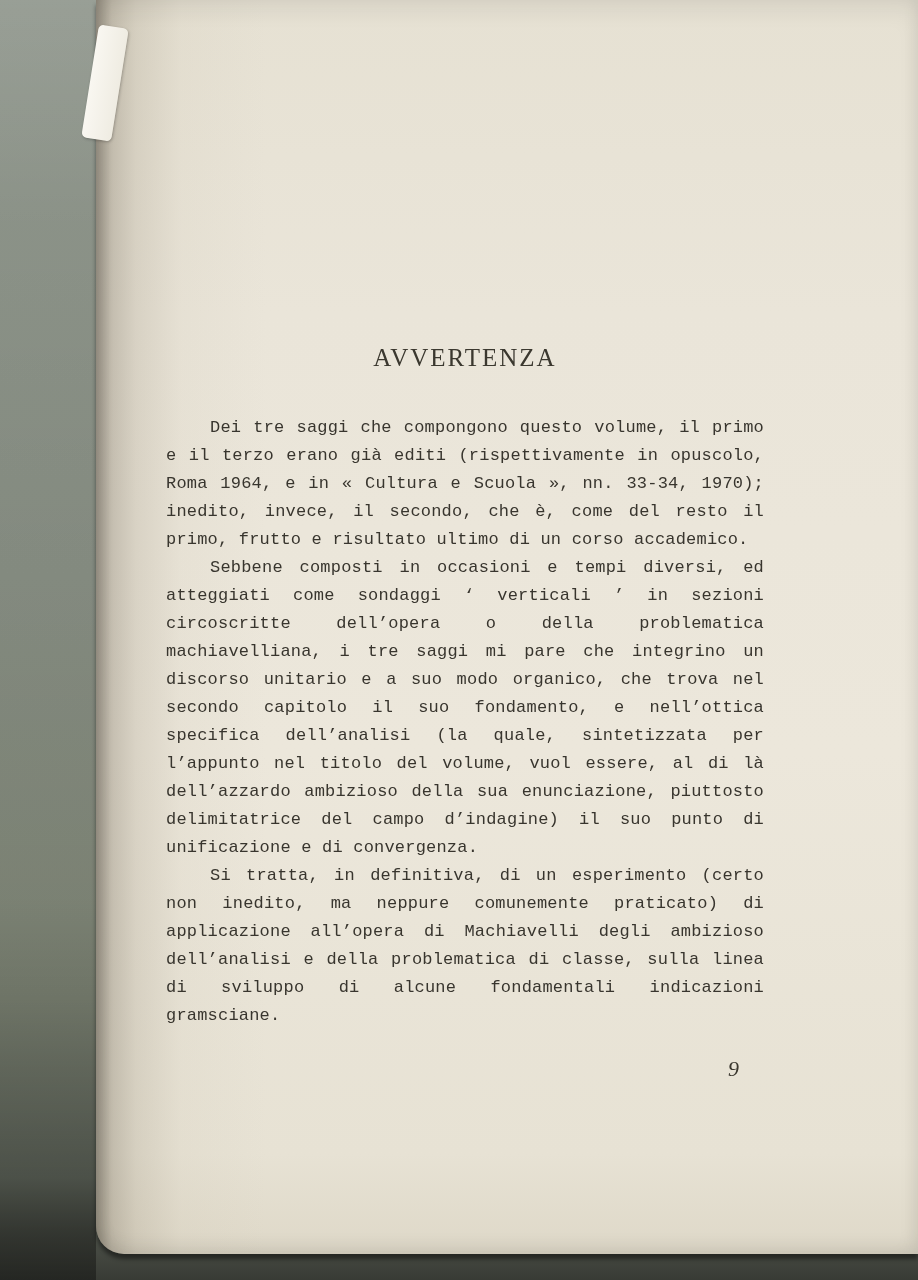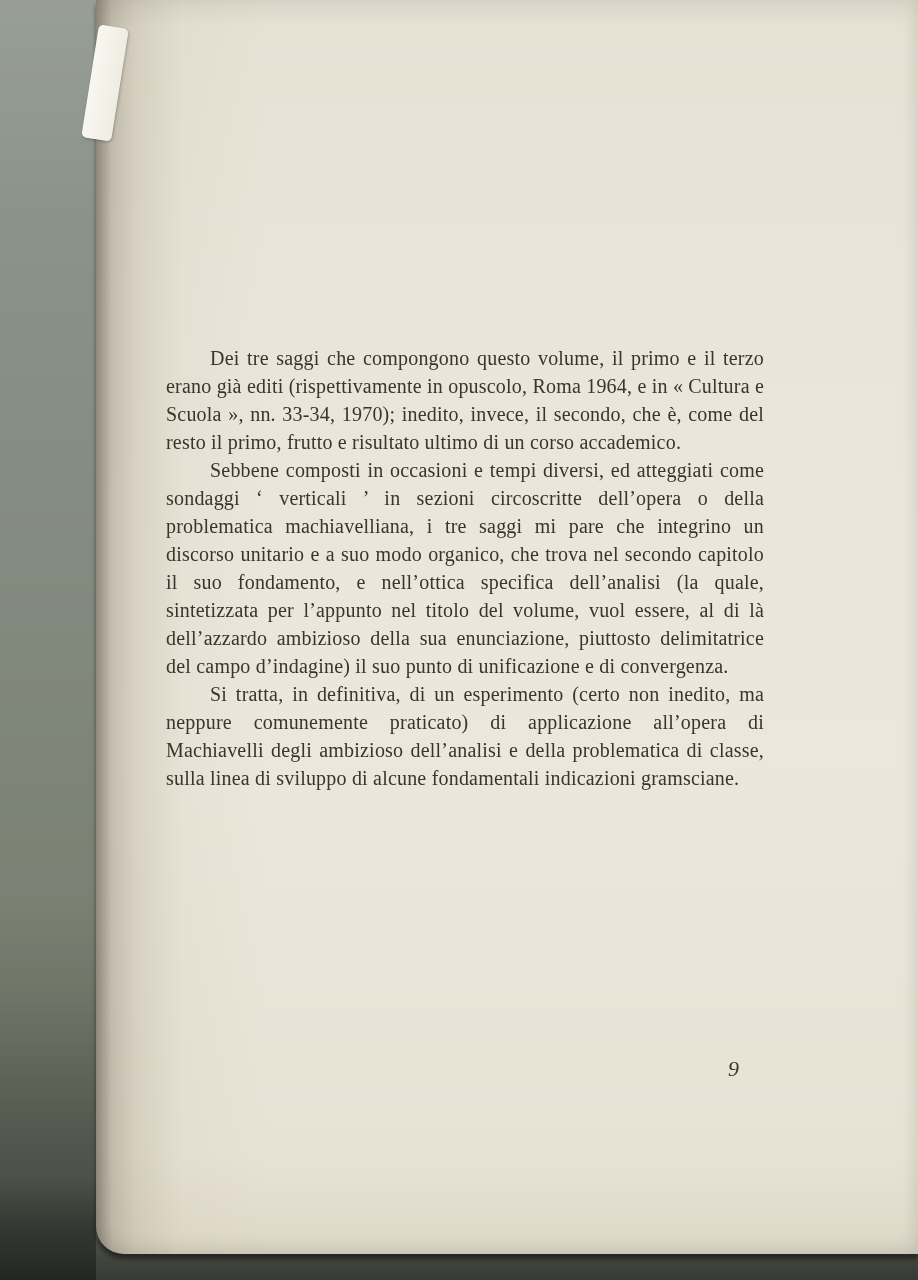--- a/index.html
+++ b/index.html
@@ -79,26 +79,27 @@
   }
   .title {
     font-size: 25px;
     font-weight: 400;
     letter-spacing: 2px;
     text-align: center;
     color: #3b382f;
     margin-bottom: 42px;
   }
   .para {
-    font-size: 20px;
+    font-size: 17px;
     line-height: 28px;
     letter-spacing: 0.2px;
     text-align: justify;
     text-indent: 44px;
     hyphens: auto;
+    font-family: Liberation Mono, monospace;
     -webkit-hyphens: auto;
   }
 
   .page-number {
     position: absolute;
     left: 632px; top: 1056px;
     font-size: 22px;
     font-style: italic;
     color: #3b382f;
   }
@@ -107,20 +108,21 @@
 <body>
 
 <div class="backdrop">
   <div class="backdrop-left-shade"></div>
 </div>
 
 <div class="page">
   <div class="page-edge-white"></div>
 
   <div class="content">
+    <h1 class="title">AVVERTENZA</h1>
 
     <p class="para">Dei tre saggi che compongono questo volume, il primo e il terzo erano già editi (rispettivamente in opuscolo, Roma 1964, e in « Cultura e Scuola », nn. 33-34, 1970); inedito, invece, il secondo, che è, come del resto il primo, frutto e risultato ultimo di un corso accademico.</p>
 
     <p class="para">Sebbene composti in occasioni e tempi diversi, ed atteggiati come sondaggi ‘ verticali ’ in sezioni circoscritte dell’opera o della problematica machiavelliana, i tre saggi mi pare che integrino un discorso unitario e a suo modo organico, che trova nel secondo capitolo il suo fondamento, e nell’ottica specifica dell’analisi (la quale, sintetizzata per l’appunto nel titolo del volume, vuol essere, al di là dell’azzardo ambizioso della sua enunciazione, piuttosto delimitatrice del campo d’indagine) il suo punto di unificazione e di convergenza.</p>
 
     <p class="para">Si tratta, in definitiva, di un esperimento (certo non inedito, ma neppure comunemente praticato) di applicazione all’opera di Machiavelli degli ambizioso dell’analisi e della problematica di classe, sulla linea di sviluppo di alcune fondamentali indicazioni gramsciane.</p>
   </div>
 
   <div class="page-number">9</div>
 </div>

